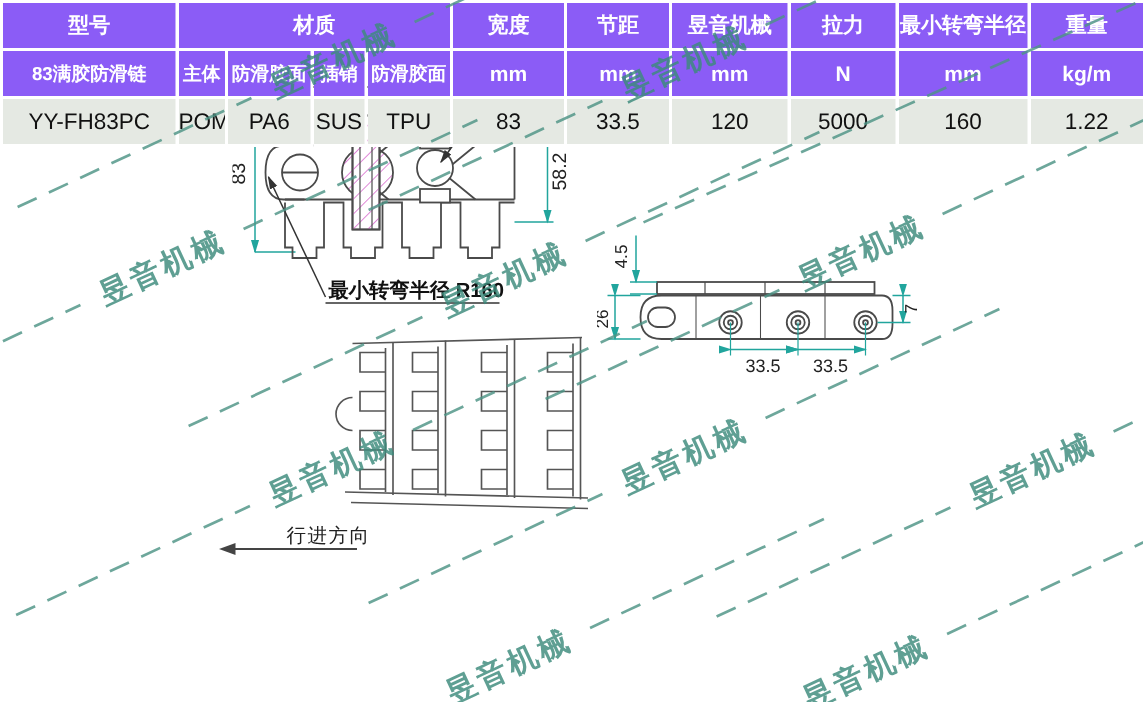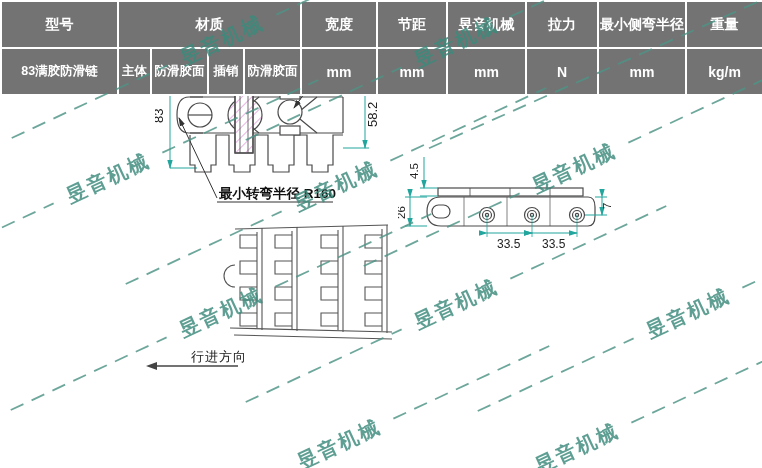--- a/index.html
+++ b/index.html
@@ -6,21 +6,21 @@
   body{width:762px;height:468px;position:relative;overflow:hidden;background:#ffffff;
        font-family:"Liberation Sans","DejaVu Sans",sans-serif;}
   .stage{position:absolute;inset:0;}
   svg{display:block;}
   .abs{position:absolute;}
   
   table.spec{position:absolute;left:0;top:372;width:762px;height:96px;border-collapse:collapse;
              table-layout:fixed;z-index:20;}
   table.spec td{border:2px solid #ffffff;text-align:center;vertical-align:middle;padding:0;
                 overflow:hidden;white-space:nowrap;}
-  td.hd{background:#737373;color:#ffffff;font-weight:bold;font-size:14px;}
+  td.hd{background:#8b5cf6;color:#ffffff;font-weight:bold;font-size:14px;}
   td.hd.sm{font-size:12.5px;}
   td.val{background:#e5e9e3;color:#111;font-size:15px;}
   
   .wm-layer{position:absolute;inset:0;z-index:50;pointer-events:none;}
   
   .dir-label{position:absolute;left:191px;top:348px;width:70px;font-size:13px;color:#222;
              letter-spacing:1px;z-index:12;}
 </style>
 </head>
 <body>
@@ -190,36 +190,49 @@
         <col style="width:77px">
     </colgroup>
     <tbody>
         <tr style="height:32px">
       <td class="hd">型号</td>
       <td class="hd" colspan="4">材质</td>
       <td class="hd">宽度</td>
       <td class="hd">节距</td>
       <td class="hd">昱音机械</td>
       <td class="hd">拉力</td>
-      <td class="hd">最小侧弯半径</td>
+      <td class="hd">最小转弯半径</td>
       <td class="hd">重量</td>
     </tr>
     <tr style="height:32px">
       <td class="hd sm">83满胶防滑链</td>
       <td class="hd sm">主体</td>
       <td class="hd sm">防滑胶面</td>
       <td class="hd sm">插销</td>
       <td class="hd sm">防滑胶面</td>
       <td class="hd">mm</td>
       <td class="hd">mm</td>
       <td class="hd">mm</td>
       <td class="hd">N</td>
       <td class="hd">mm</td>
       <td class="hd">kg/m</td>
     </tr>
+    <tr style="height:32px">
+      <td class="val">YY-FH83PC</td>
+      <td class="val">POM</td>
+      <td class="val">PA6</td>
+      <td class="val">SUS</td>
+      <td class="val">TPU</td>
+      <td class="val">83</td>
+      <td class="val">33.5</td>
+      <td class="val">120</td>
+      <td class="val">5000</td>
+      <td class="val">160</td>
+      <td class="val">1.22</td>
+    </tr>
   </tbody>
     </table>
 
   <svg class="wm-layer" width="762" height="468" viewBox="0 0 762 468">
     <g font-size="20" letter-spacing="2.5" fill="#3c8b7c" opacity="0.82" stroke="none" text-anchor="middle" font-weight="600">
       <g transform="translate(108,178) rotate(-25)">
         <line x1="-232" y1="0" x2="-60" y2="0" stroke="#4e9486" stroke-width="1.8" stroke-dasharray="14 9"></line>
         <line x1="60" y1="0" x2="232" y2="0" stroke="#4e9486" stroke-width="1.8" stroke-dasharray="14 9"></line>
         <text y="7">昱音机械</text>
       </g>

